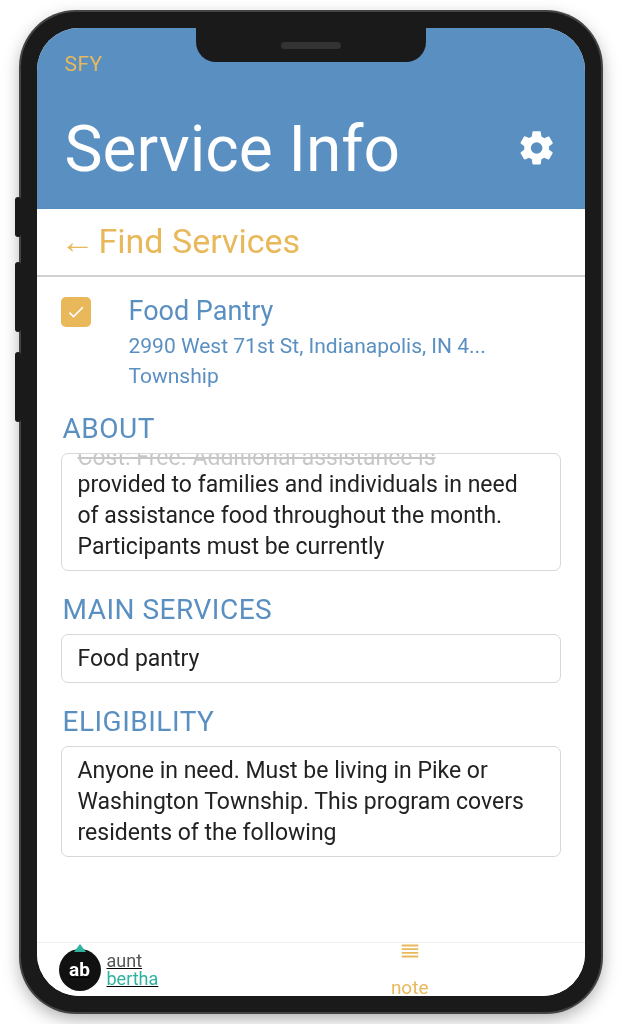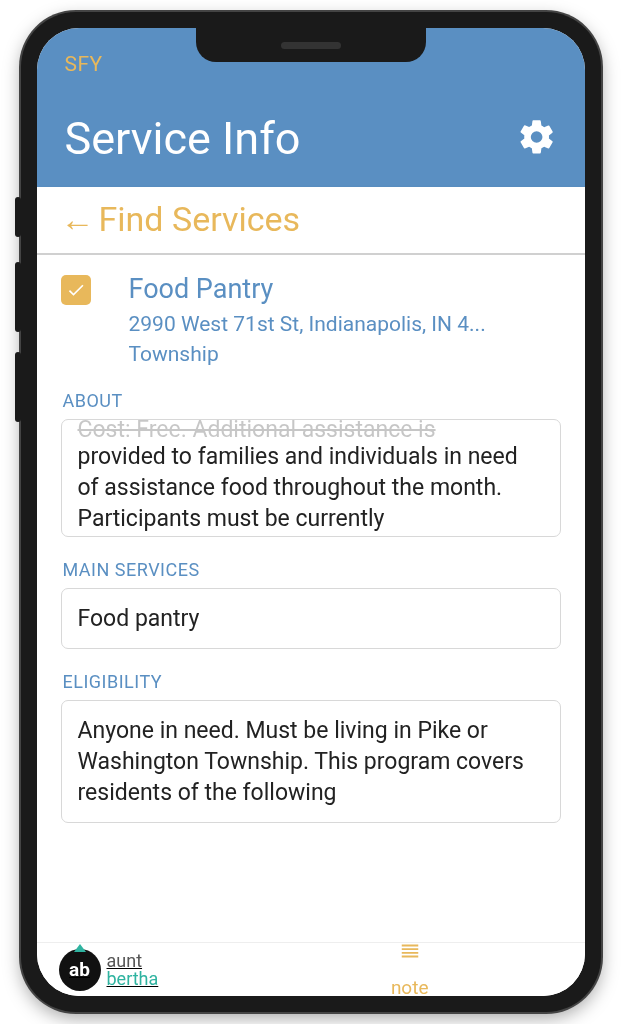--- a/index.html
+++ b/index.html
@@ -75,21 +75,21 @@
     font-weight: 400;
     margin-bottom: 36px;
     letter-spacing: .5px;
   }
   .title-row {
     display: flex;
     align-items: center;
     justify-content: space-between;
   }
   .page-title {
-    font-size: 45px;
+    font-size: 64px;
     font-weight: 400;
     color: #fff;
   }
   .gear-icon svg { width: 40px; height: 40px; fill: #fff; }
 
   .nav-bar {
     background: #fff;
     border-bottom: 2px solid #d0d0d0;
     padding: 12px 24px 14px 24px;
     box-shadow: 0 2px 4px rgba(0,0,0,.1);
@@ -137,29 +137,29 @@
   }
   .service-meta {
     color: #5a8fc2;
     font-size: 21px;
     line-height: 1.45;
   }
   .service-meta div { cursor: pointer; }
 
   .section-label {
     color: #5a8fc2;
-    font-size: 18px;
+    font-size: 28px;
     font-weight: 400;
     margin: 10px 0 8px 2px;
     letter-spacing: .5px;
   }
   .section-box {
     border: 1.5px solid #d8d8d8;
     border-radius: 7px;
-    padding: 14px 16px;
+    padding: 8px 16px;
     font-size: 23px;
     color: #222;
     line-height: 1.35;
     margin-bottom: 22px;
     background: #fff;
   }
   .section-box.clipped {
     max-height: 118px;
     overflow: hidden;
     position: relative;

